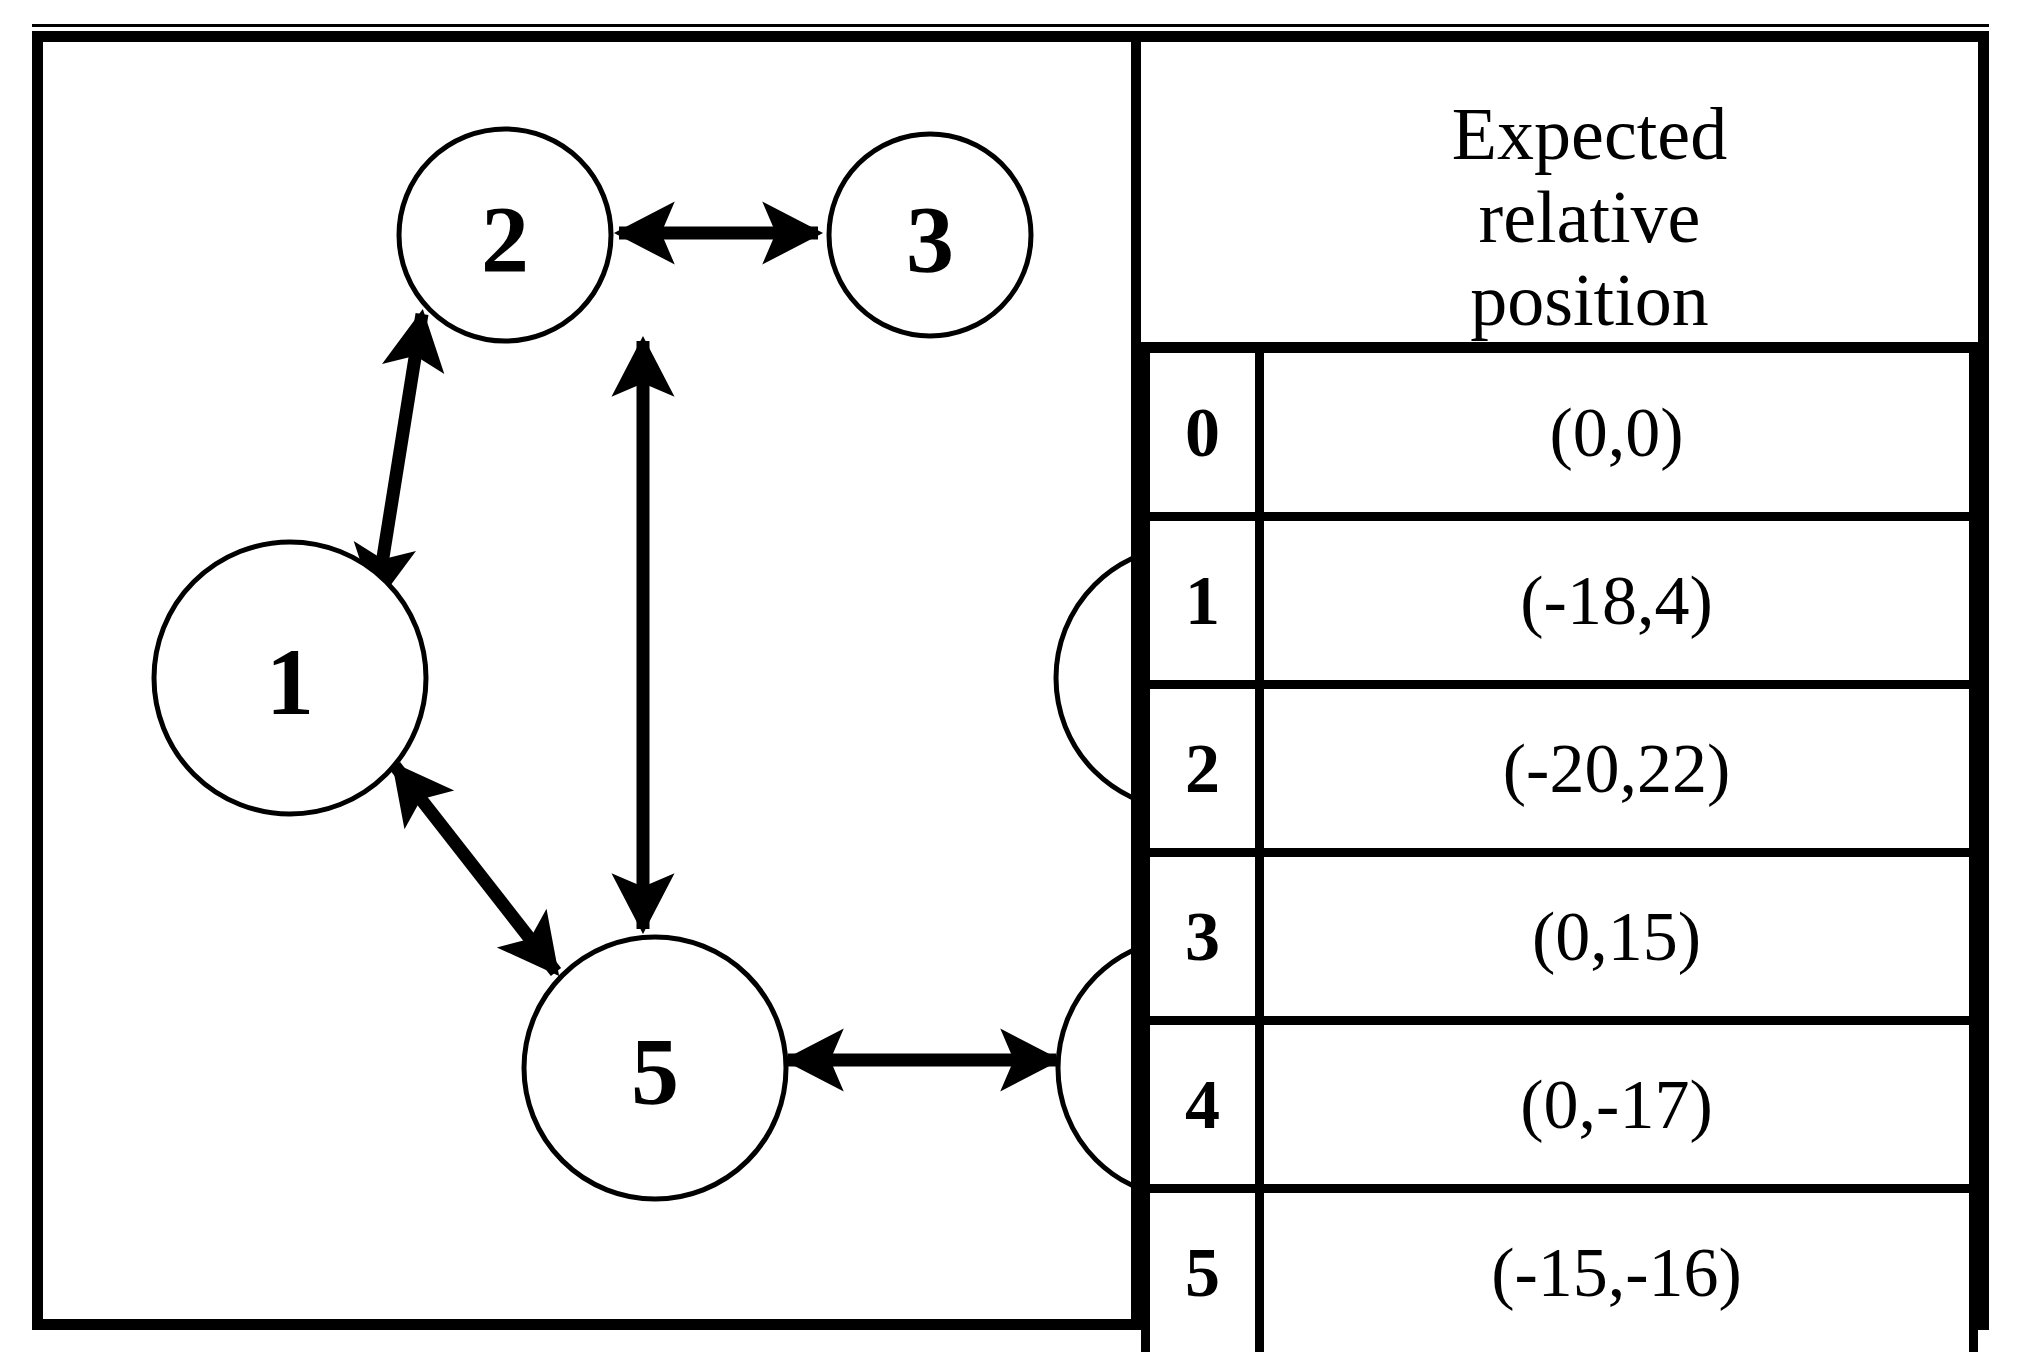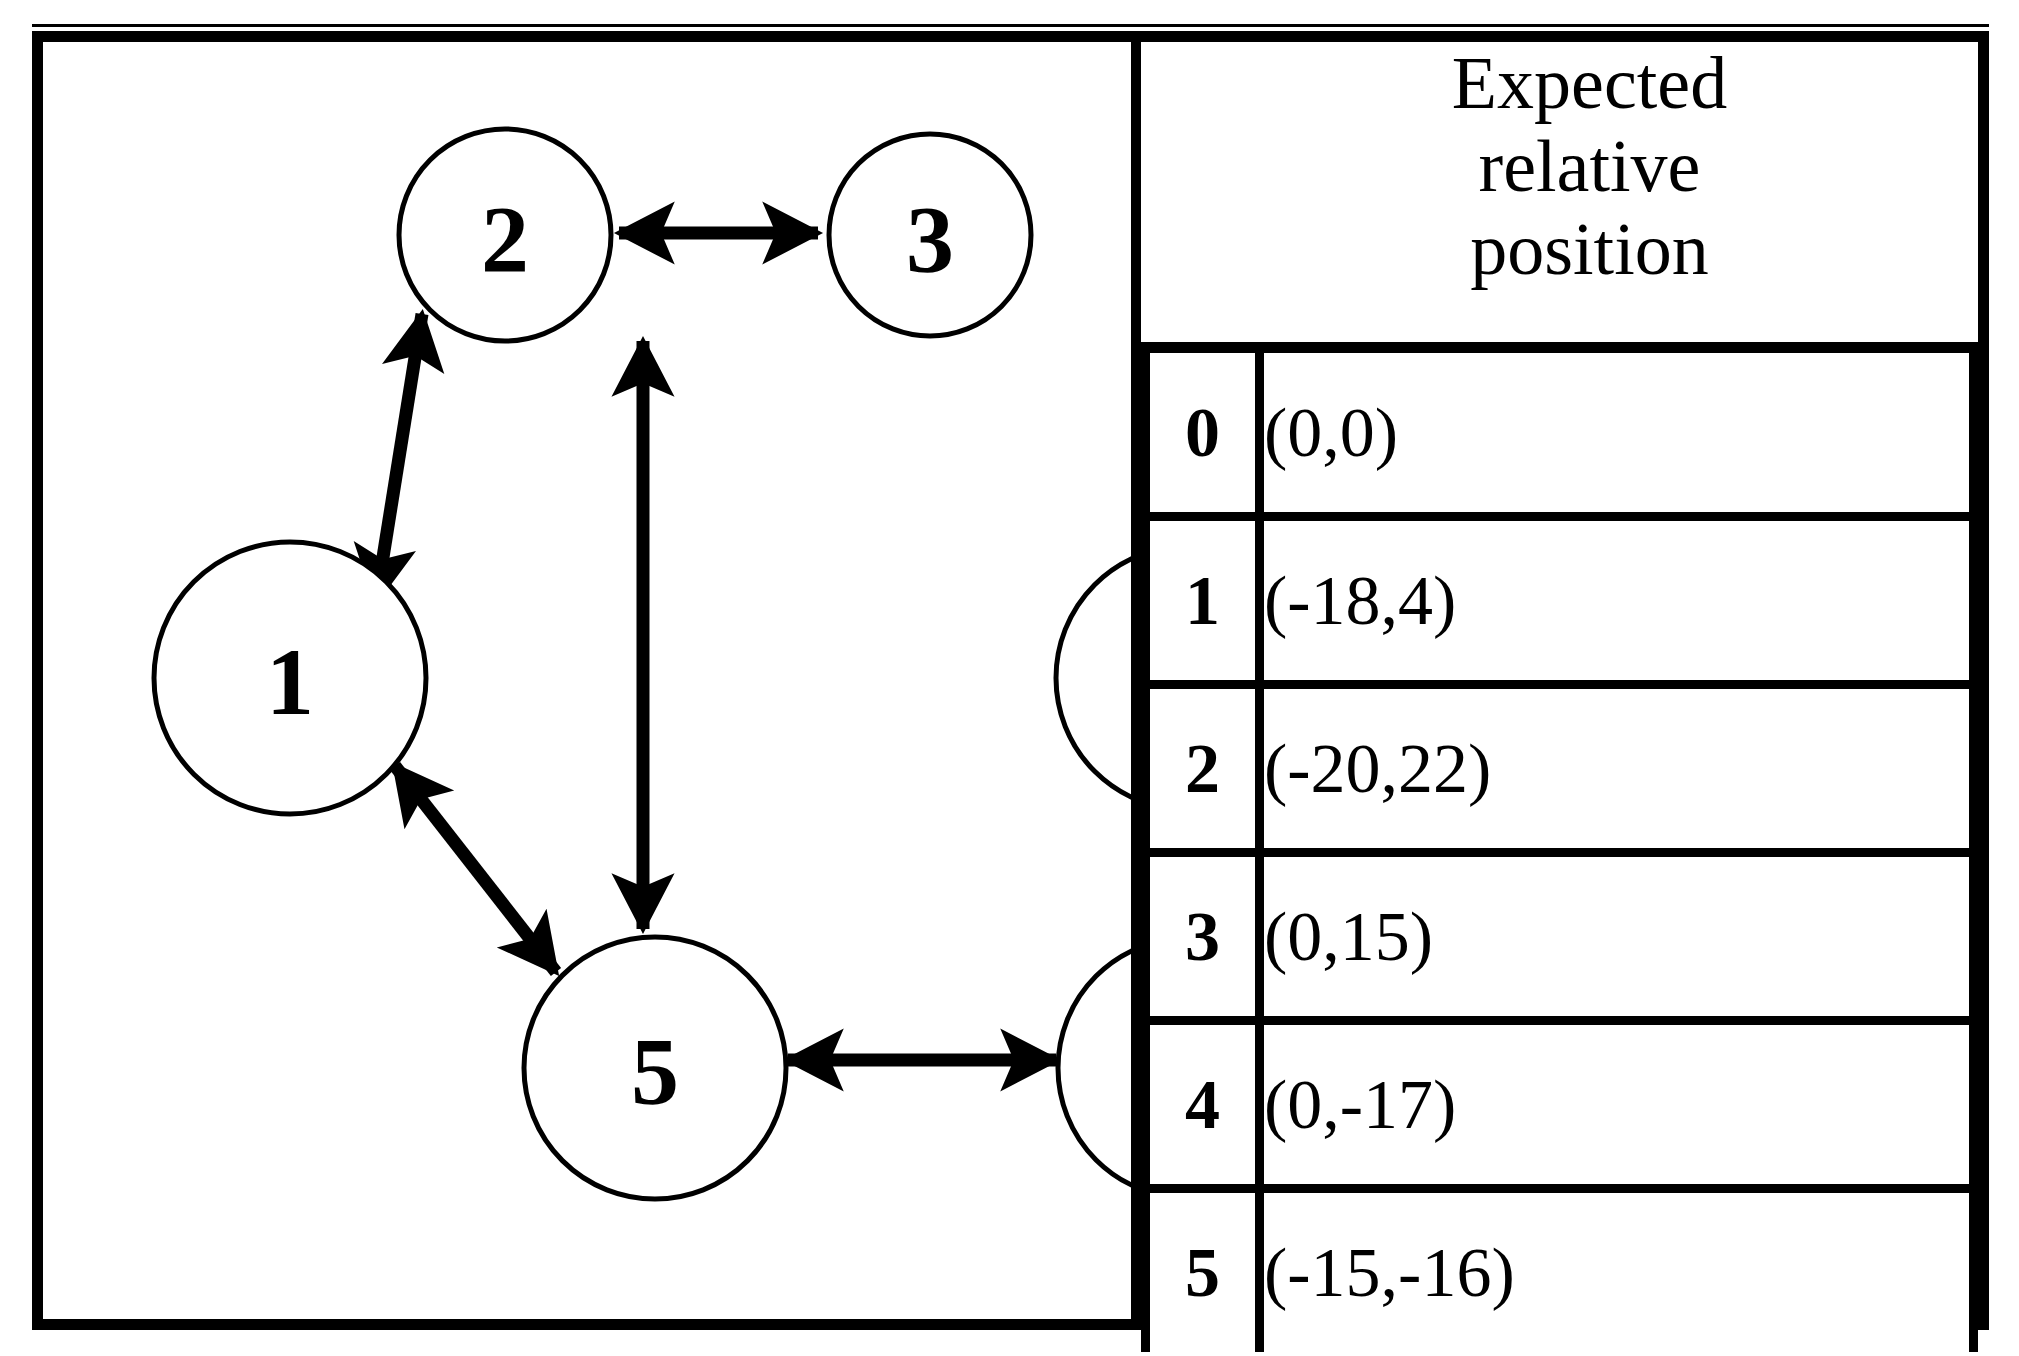--- a/index.html
+++ b/index.html
@@ -91,21 +91,21 @@
     width: 837px;
     height: 1277px;
   }
   .table-header {
     position: absolute;
     left: 0;
     top: 0;
     width: 837px;
     height: 300px;
     display: flex;
-    align-items: flex-start;
+    align-items: flex-end;
     justify-content: center;
   }
   .table-header-text {
     font-family: "Liberation Serif", "DejaVu Serif", serif;
     font-size: 74px;
     line-height: 1.12;
     text-align: center;
     color: #000000;
     padding-left: 60px;
     white-space: pre-line;
@@ -132,20 +132,21 @@
     vertical-align: middle;
     background: #ffffff;
   }
   .pos-table tr td.col-id {
     width: 105px;
     text-align: center;
     font-weight: bold;
     border-right: 9px solid #000000;
   }
   .pos-table tr td.col-pos {
+    text-align: center;
     border-left: 0;
     border-right: 9px solid #000000;
   }
   .pos-table tr:first-child td {
     border-top: 11px solid #000000;
   }
   .pos-table tr:last-child td {
     border-bottom: 0;
   }
 </style>

